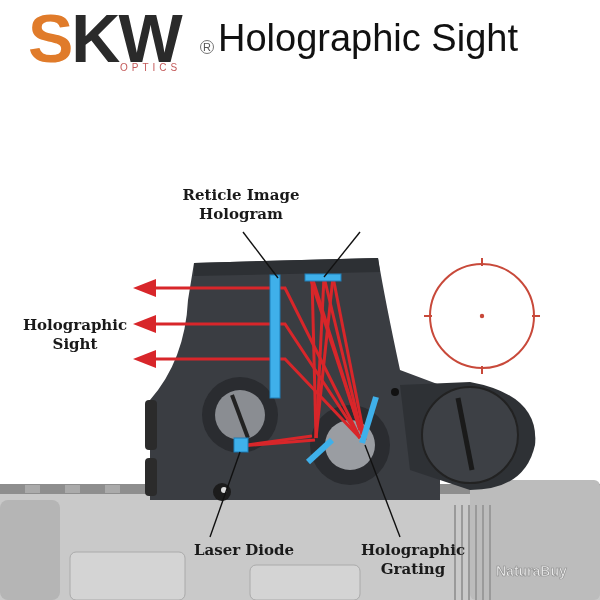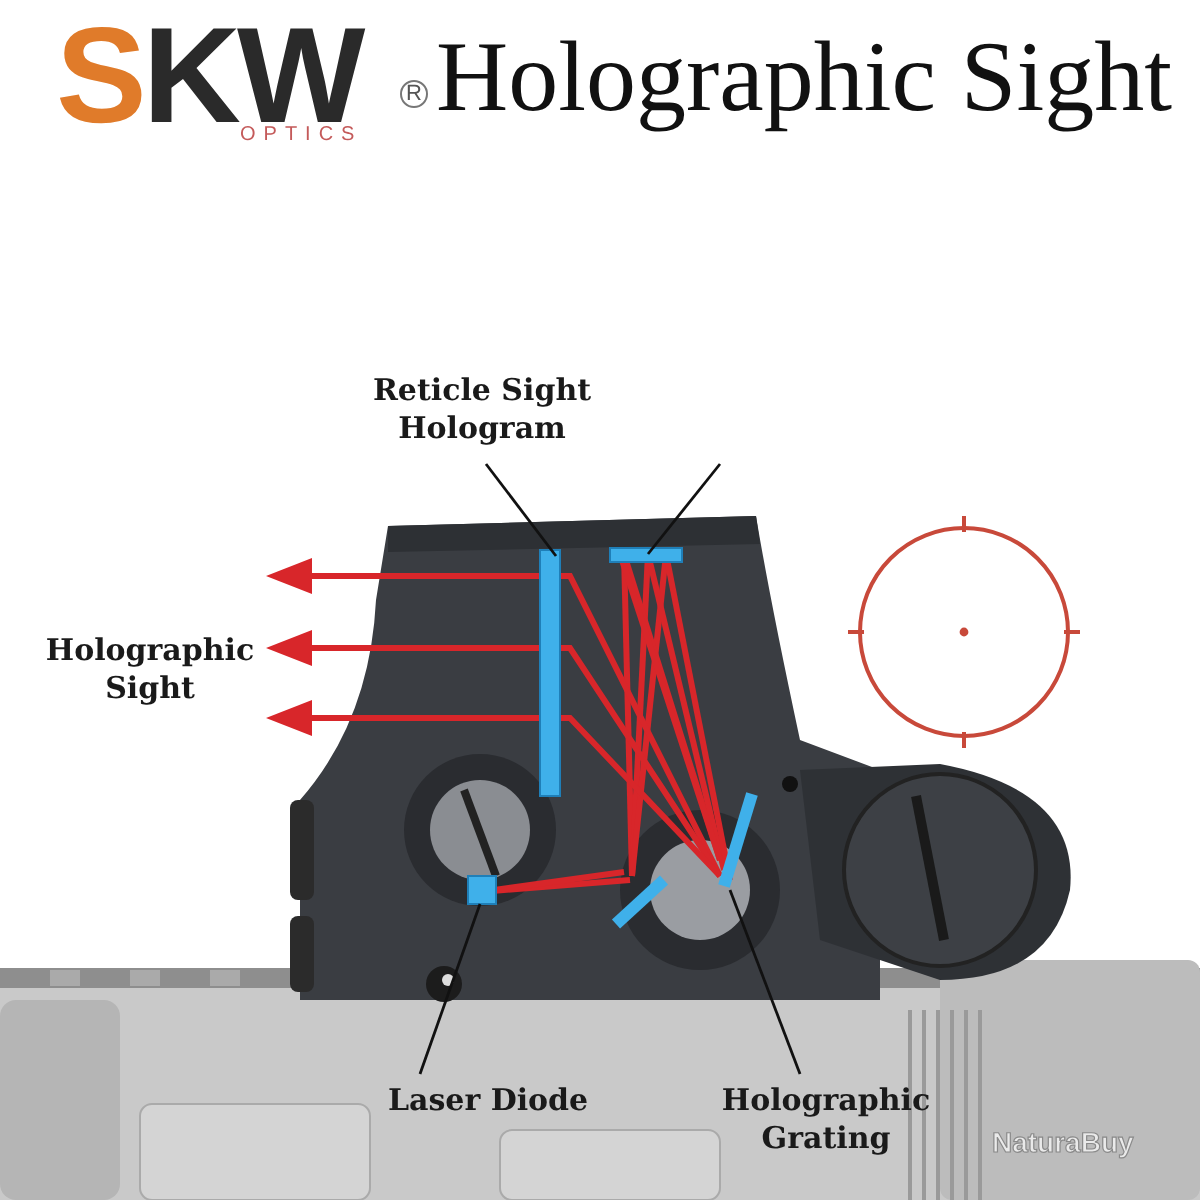--- a/index.html
+++ b/index.html
@@ -4,21 +4,21 @@
 <style>
   html, body { margin: 0; padding: 0; }
   body { width: 600px; height: 600px; background: #ffffff; position: relative; overflow: hidden; font-family: "DejaVu Serif", serif; }
   .header { position: absolute; left: 0; top: 0; width: 600px; height: 80px; }
   .logo { position: absolute; left: 28px; top: 12px; width: 190px; height: 60px; }
   .logo-main { position: absolute; left: 0; top: 0; font-family: "Liberation Sans", sans-serif; font-weight: bold; font-size: 68px; letter-spacing: -2px; line-height: 52px; }
   .logo-s { color: #e07b2a; }
   .logo-kw { color: #2a2a2a; }
   .logo-reg { position: absolute; left: 172px; top: 28px; font-family: "Liberation Sans", sans-serif; font-size: 11px; color: #555; border: 1px solid #777; border-radius: 50%; width: 12px; height: 12px; line-height: 12px; text-align: center; }
   .logo-sub { position: absolute; left: 92px; top: 50px; font-family: "Liberation Sans", sans-serif; font-size: 10px; letter-spacing: 4px; color: #c45a5a; }
-  .title { position: absolute; left: 218px; top: 6px; font-family: Liberation Serif, serif; font-size: 50px; color: #111; white-space: nowrap; line-height: 64px; }
+  .title { position: absolute; left: 218px; top: 6px; font-family: Liberation Sans, sans-serif; font-size: 38px; color: #111; white-space: nowrap; line-height: 64px; }
   .diagram { position: absolute; left: 0; top: 0; width: 600px; height: 600px; }
   .label { position: absolute; font-family: "DejaVu Serif", serif; font-weight: bold; font-size: 15px; color: #1a1a1a; text-align: center; line-height: 19px; white-space: nowrap; }
   .watermark { position: absolute; left: 496px; top: 563px; font-family: Liberation Sans, sans-serif; font-weight: bold; font-size: 14px; color: #eaeaea; -webkit-text-stroke: 0.6px #8a8a8a; }
 </style>
 </head>
 <body>
 
 <div class="header">
   <div class="logo">
     <div class="logo-main"><span class="logo-s">S</span><span class="logo-kw">KW</span></div>
@@ -109,21 +109,21 @@
     <circle cx="482" cy="316" r="52"></circle>
     <line x1="482" y1="258" x2="482" y2="266"></line>
     <line x1="482" y1="366" x2="482" y2="374"></line>
     <line x1="424" y1="316" x2="432" y2="316"></line>
     <line x1="532" y1="316" x2="540" y2="316"></line>
     <circle cx="482" cy="316" r="1.2" fill="#c8493a"></circle>
   </g>
 </svg>
 
 <div class="label" style="left:176px; top:186px; width:130px;">
-  <div>Reticle Sight</div>
+  <div>Reticle Image</div>
   <div>Hologram</div>
 </div>
 <div class="label" style="left:310px; top:186px; width:110px;">
 </div>
 <div class="label" style="left:16px; top:316px; width:118px;">
   <div>Holographic</div>
   <div>Sight</div>
 </div>
 <div class="label" style="left:150px; top:541px; width:116px;margin-left:36px;">Laser Diode</div>
 <div class="label" style="left:354px; top:541px; width:118px;">

